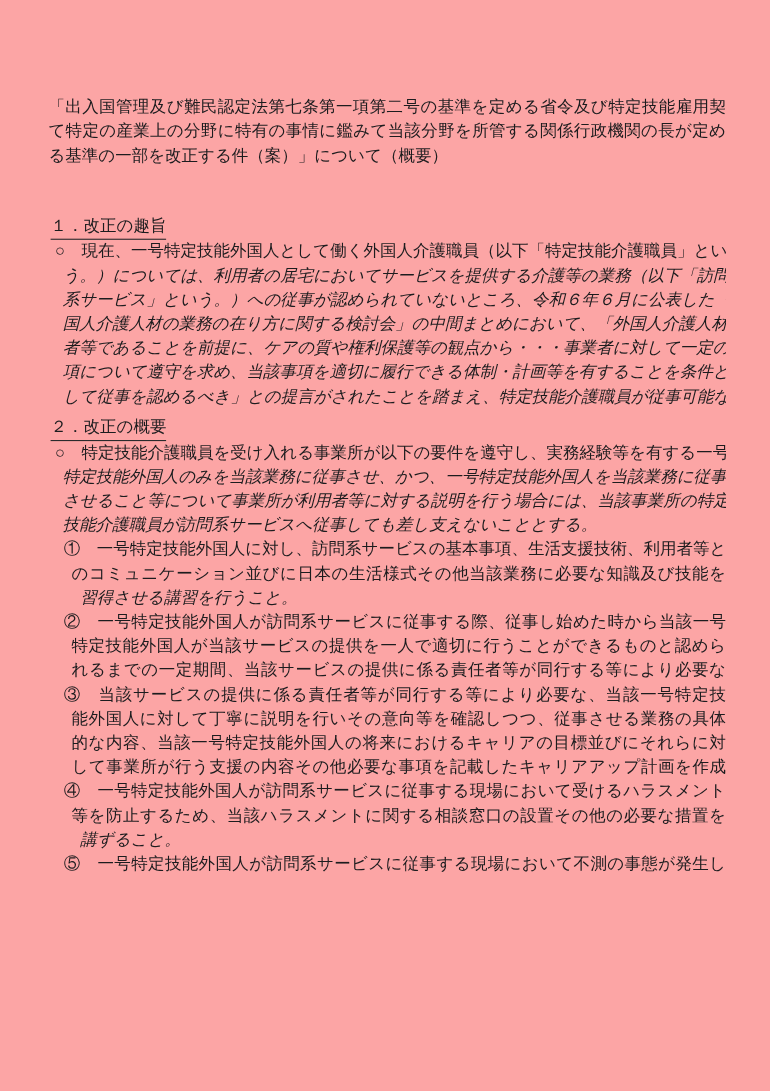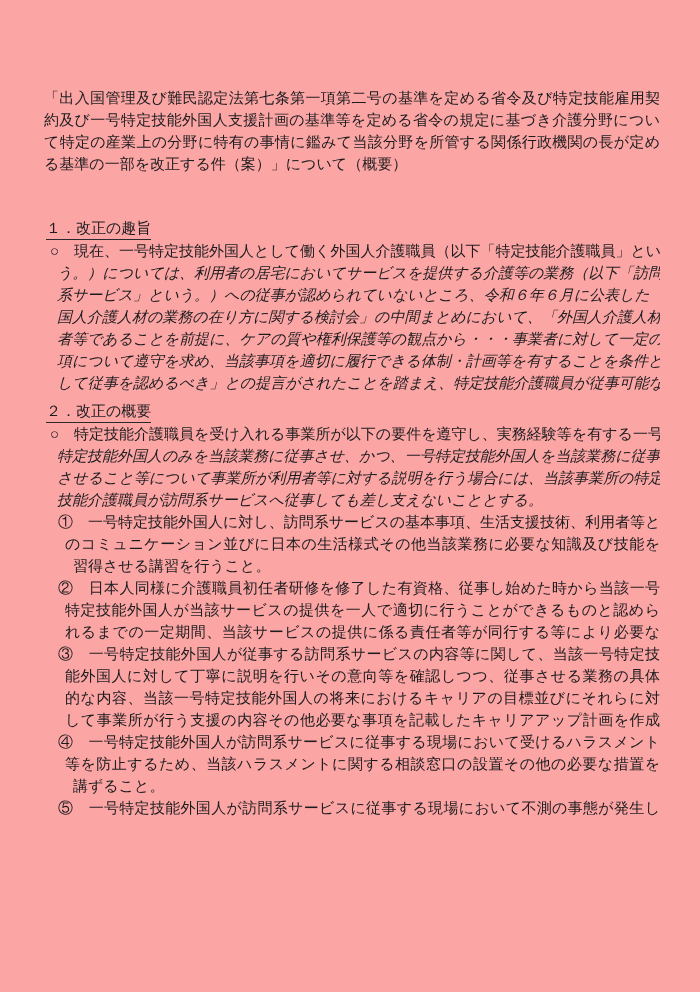--- a/index.html
+++ b/index.html
@@ -21,39 +21,38 @@
     text-justify:inter-character;
     overflow:hidden;
     white-space:nowrap;
   }
   .j{text-align-last:justify;}
   
   .om{padding-left:6px;}   
   .oc{padding-left:13px;font-style:italic;}  
   .nm{padding-left:14px;}  
   .nc{padding-left:21px;}  
-  .nce{padding-left:29px;} 
+  .nce{padding-left:29px;font-style:italic;} 
   .hline{height:22px;margin-left:2px;}
   .heading{
     display:inline-block;
     font-size:15px;
     line-height:21px;
     border-bottom:1px solid #2a2a2c;
   }
   .gap-title-s1{margin-top:43px;}
   .gap-s1-s2{margin-top:7px;}
 </style>
 </head>
 <body>
 
 <div class="page">
   <div class="content">
 
     <div class="l j">「出入国管理及び難民認定法第七条第一項第二号の基準を定める省令及び特定技能雇用契</div>
-    <div class="l j">約及び一号特定技能外国人支援計画の基準等を定める省令の規定に基づき介護分野につい</div>
     <div class="l j">て特定の産業上の分野に特有の事情に鑑みて当該分野を所管する関係行政機関の長が定め</div>
     <div class="l">る基準の一部を改正する件（案）」について（概要）</div>
 
     <div class="hline gap-title-s1">
       <span class="heading">１．改正の趣旨</span>
     </div>
 
     <div class="l j om">○　現在、一号特定技能外国人として働く外国人介護職員（以下「特定技能介護職員」とい</div>
     <div class="l j oc">う。）については、利用者の居宅においてサービスを提供する介護等の業務（以下「訪問</div>
     <div class="l j oc">系サービス」という。）への従事が認められていないところ、令和６年６月に公表した「外</div>
@@ -68,25 +67,25 @@
 
     <div class="l j om">○　特定技能介護職員を受け入れる事業所が以下の要件を遵守し、実務経験等を有する一号</div>
     <div class="l j oc">特定技能外国人のみを当該業務に従事させ、かつ、一号特定技能外国人を当該業務に従事</div>
     <div class="l j oc">させること等について事業所が利用者等に対する説明を行う場合には、当該事業所の特定</div>
     <div class="l oc">技能介護職員が訪問系サービスへ従事しても差し支えないこととする。</div>
 
     <div class="l j nm">①　一号特定技能外国人に対し、訪問系サービスの基本事項、生活支援技術、利用者等と</div>
     <div class="l j nc">のコミュニケーション並びに日本の生活様式その他当該業務に必要な知識及び技能を</div>
     <div class="l nce">習得させる講習を行うこと。</div>
 
-    <div class="l j nm">②　日本人同様に介護職員初任者研修を修了した有資格、従事し始めた時から当該一号</div>
+    <div class="l j nm">②　一号特定技能外国人が訪問系サービスに従事する際、従事し始めた時から当該一号</div>
     <div class="l j nc">特定技能外国人が当該サービスの提供を一人で適切に行うことができるものと認めら</div>
     <div class="l j nc">れるまでの一定期間、当該サービスの提供に係る責任者等が同行する等により必要な</div>
 
-    <div class="l j nm">③　一号特定技能外国人が従事する訪問系サービスの内容等に関して、当該一号特定技</div>
+    <div class="l j nm">③　当該サービスの提供に係る責任者等が同行する等により必要な、当該一号特定技</div>
     <div class="l j nc">能外国人に対して丁寧に説明を行いその意向等を確認しつつ、従事させる業務の具体</div>
     <div class="l j nc">的な内容、当該一号特定技能外国人の将来におけるキャリアの目標並びにそれらに対</div>
     <div class="l j nc">して事業所が行う支援の内容その他必要な事項を記載したキャリアアップ計画を作成</div>
 
     <div class="l j nm">④　一号特定技能外国人が訪問系サービスに従事する現場において受けるハラスメント</div>
     <div class="l j nc">等を防止するため、当該ハラスメントに関する相談窓口の設置その他の必要な措置を</div>
     <div class="l nce">講ずること。</div>
 
     <div class="l j nm">⑤　一号特定技能外国人が訪問系サービスに従事する現場において不測の事態が発生し</div>
 

